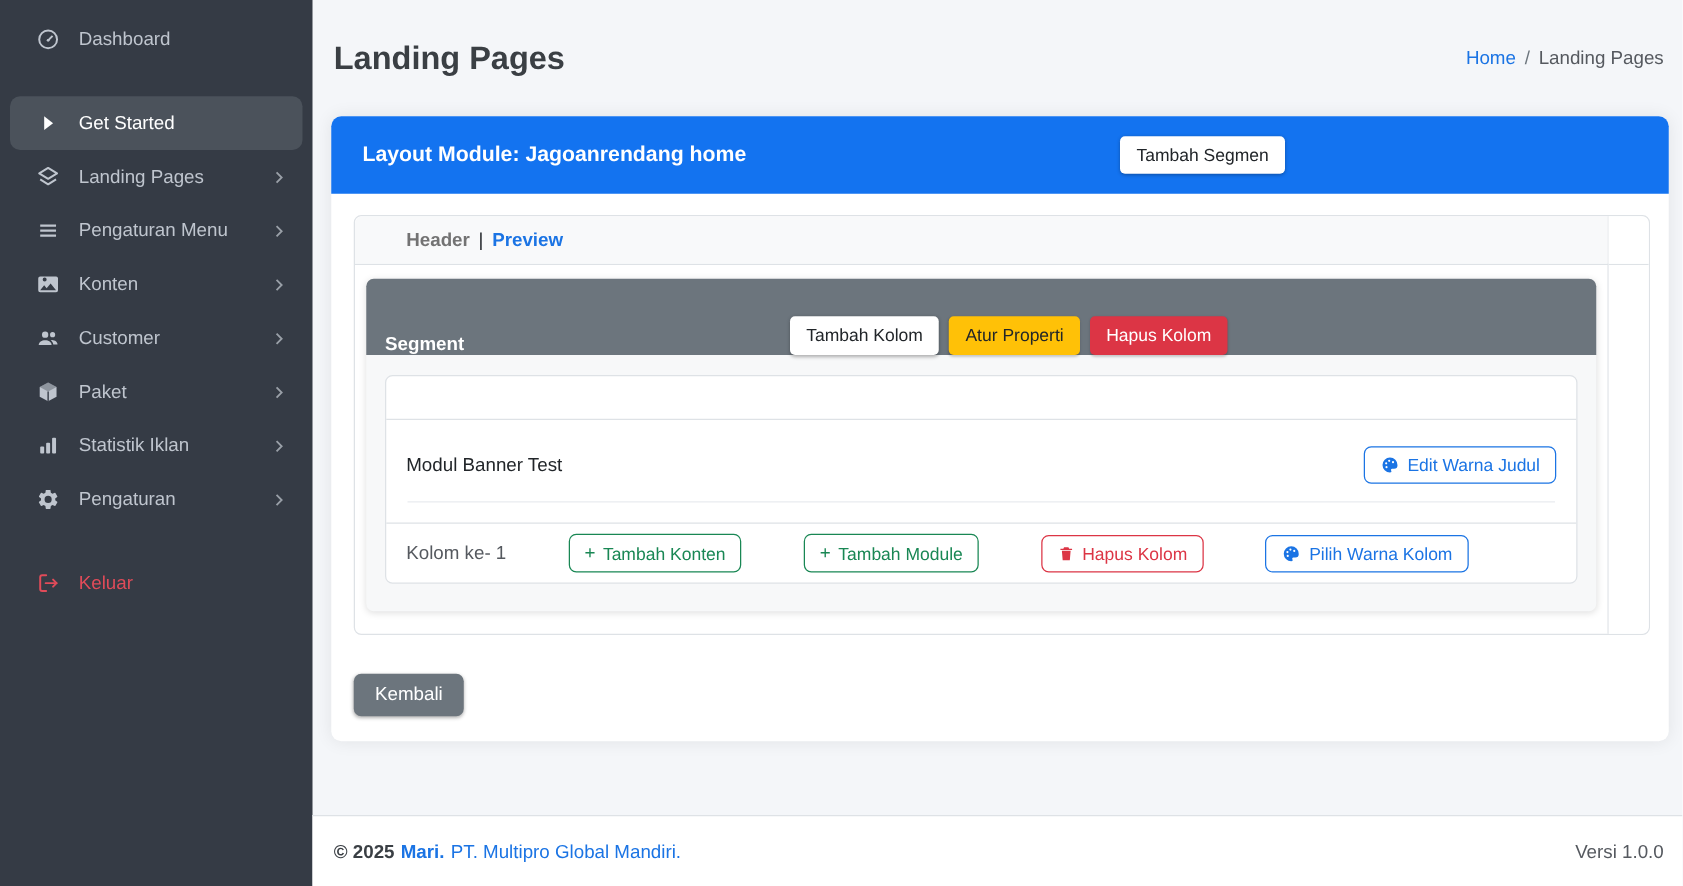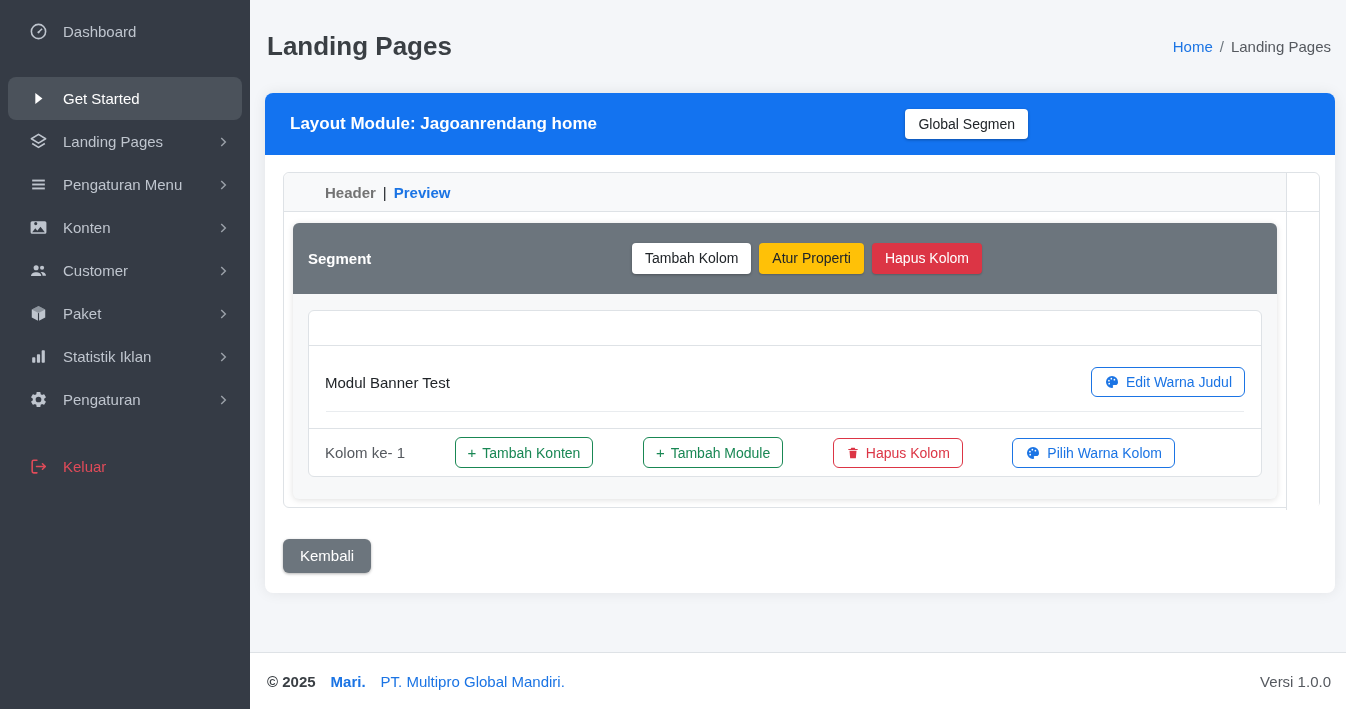--- a/index.html
+++ b/index.html
@@ -73,22 +73,22 @@
   .tab-head .prev { color:#1b74e4; font-weight:700; cursor:pointer; }
   .tab-head-right { background:#fff; border-bottom:1px solid #dee2e6; border-radius:0 6px 0 0; }
   .tab-content { border-right:1px solid #dee2e6; padding:11px 9px; }
   .side-cell { background:#fff; border-radius:0 0 6px 0; }
   
   .segment {
     background:#f7f8f9; border-radius:6px;
     box-shadow:0 1px 6px rgba(0,0,0,.13);
   }
   .seg-bar {
-    background:#6c757d; height:71px; border-radius:6px 6px 0 0;
-    display:flex; align-items:center; padding:0 15px;
+    background:#6c757d; height:61px; border-radius:6px 6px 0 0;
+    display:flex; align-items:flex-end; padding:0 15px;
   }
   .seg-bar .t { color:#fff; font-size:15px; font-weight:700; }
   .seg-actions { display:flex; gap:8px; margin-left:auto; margin-right:280px; }
   .btn-warning { background:#ffc107; color:#212529; box-shadow:0 1px 2px rgba(0,0,0,.2); }
   .btn-danger { background:#dc3545; color:#fff; box-shadow:0 1px 2px rgba(0,0,0,.2); }
   .seg-body { padding:16px 15px 22px; }
   .module-card { background:#fff; border:1px solid #dee2e6; border-radius:6px; }
   .mod-top { height:35px; border-bottom:1px solid #dee2e6; }
   .mod-mid { padding:21px 16px 0; border-bottom:1px solid #dee2e6; }
   .mod-mid-row { display:flex; align-items:center; justify-content:space-between; height:30px; }
@@ -106,21 +106,21 @@
   
   .btn-back {
     margin:31px 0 0; background:#6c757d; color:#fff; font-size:15px;
     padding:8px 17px; border-radius:6px; box-shadow:0 1px 3px rgba(0,0,0,.3);
   }
   .footer {
     margin-top:59px; height:57px; background:#fff; border-top:1px solid #dee2e6;
     display:flex; align-items:center; justify-content:space-between;
     padding:0 15px 0 17px; font-size:15px;
   }
-  .footer .left { display:flex; gap:15px; }
+  .footer .left { display:flex; gap:5px; }
   .footer .copy { font-weight:700; color:#3a3f44; }
   .footer .brand { font-weight:700; color:#1b74e4; cursor:pointer; }
   .footer .company { color:#1b74e4; cursor:pointer; }
   .footer .version { color:#55595f; }
 </style>
 </head>
 <body>
 
 <nav class="sidebar">
 
@@ -272,21 +272,21 @@
     <div class="breadcrumb">
       <span class="home">Home</span>
       <span class="sep">/</span>
       <span class="cur">Landing Pages</span>
     </div>
   </div>
 
   <div class="card">
     <div class="card-head">
       <span class="t">Layout Module: Jagoanrendang home</span>
-      <button class="btn btn-white btn-add-segment">Global Segmen</button>
+      <button class="btn btn-white btn-add-segment">Tambah Segmen</button>
     </div>
 
     <div class="card-body">
       <div class="inner-card">
 
         <div class="tab-head">
           <span class="hdr">Header</span>
           <span class="pipe">|</span>
           <span class="prev">Preview</span>
         </div>

